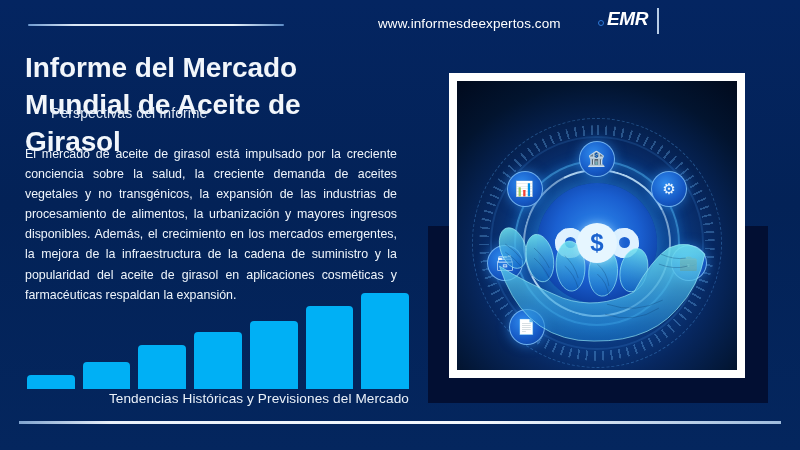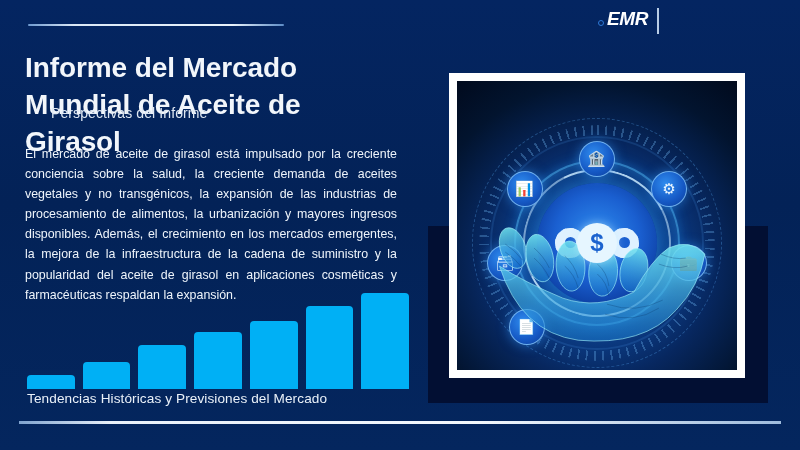--- a/index.html
+++ b/index.html
@@ -147,21 +147,21 @@
   .bar {
     flex: 1 1 0;
     background: #00b0f5;
     border-radius: 4px 4px 0 0;
   }
   .chart-caption {
     position: absolute;
     left: 27px;
     top: 391px;
     width: 382px;
-    text-align: left;
+    text-align: right;
     font-size: 13.6px;
     color: #eaf1f9;
     letter-spacing: 0.1px;
   }
 
   
   .panel-shadow {
     position: absolute;
     left: 428px;
     top: 226px;
@@ -346,20 +346,21 @@
     background: linear-gradient(90deg, #7fa3cf 0%, #e9f1fa 12%, #f3f8fd 60%, #9fbcdd 100%);
   }
 </style>
 </head>
 <body>
 
 <div id="slide">
 
   <div class="header-rule"></div>
 
+  <div class="site-url">www.informesdeexpertos.com</div>
 
   <div class="logo-wrap">
     <span class="logo-dot"></span>
     <span class="logo-emr">EMR</span>
     <span class="logo-div"></span>
   </div>
 
   <h1 class="title">Informe del Mercado Mundial de Aceite de Girasol</h1>
   <h2 class="subtitle">Perspectivas del Informe</h2>
   <p class="body-copy">El mercado de aceite de girasol está impulsado por la creciente conciencia sobre la salud, la creciente demanda de aceites vegetales y no transgénicos, la expansión de las industrias de procesamiento de alimentos, la urbanización y mayores ingresos disponibles. Además, el crecimiento en los mercados emergentes, la mejora de la infraestructura de la cadena de suministro y la popularidad del aceite de girasol en aplicaciones cosméticas y farmacéuticas respaldan la expansión.</p>

